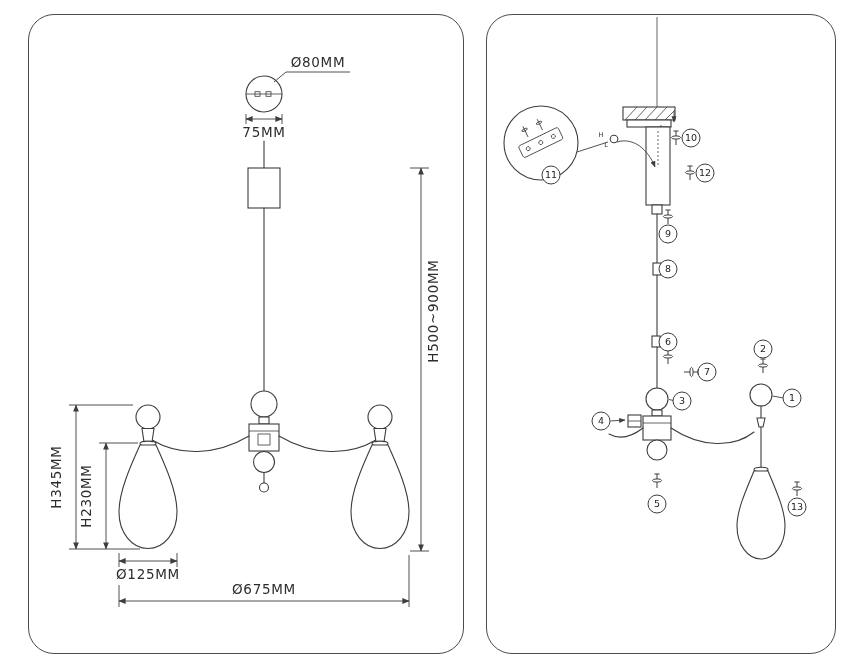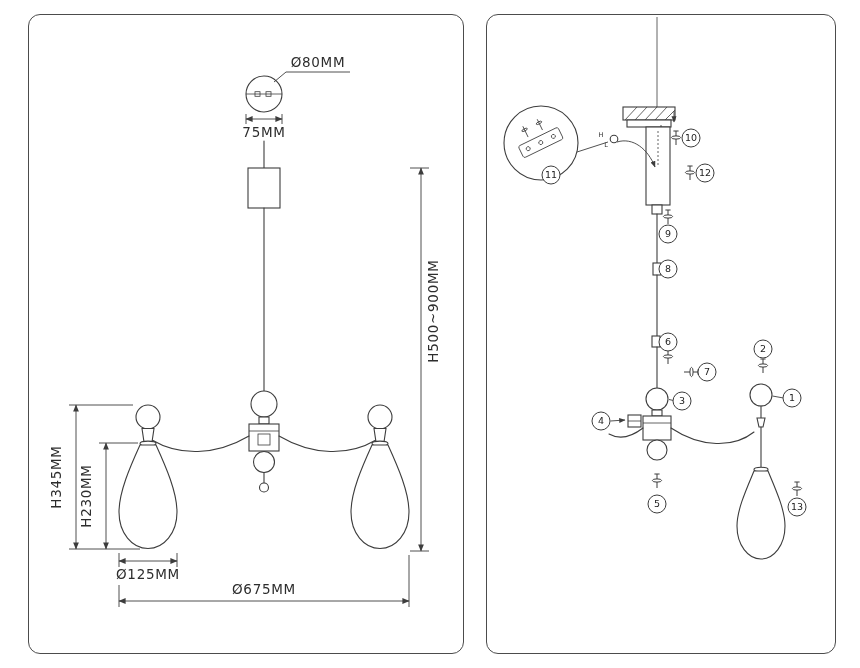--- a/index.html
+++ b/index.html
@@ -2,21 +2,21 @@
 <html><head>
 <meta charset="utf-8">
 <style>
   html,body { margin:0; padding:0; background:#ffffff; }
   .stage {
     position:relative; width:860px; height:668px; background:#ffffff;
     font-family:"DejaVu Sans", sans-serif; overflow:hidden;
   }
   .panel {
     position:absolute; top:14px; height:638px;
-    border:1.6px solid #4c4c4c; border-radius:12px; background:#fff;
+    border:1.6px solid #4c4c4c; border-radius:26px; background:#fff;
   }
   .panel-left  { left:28px;  width:434px; }
   .panel-right { left:486px; width:348px; }
   .panel svg { display:block; width:100%; height:100%; }
 
   .ln   { stroke:#3d3d3d; stroke-width:1.1; fill:none; stroke-linecap:round; }
   .lnw  { stroke:#3d3d3d; stroke-width:1.1; fill:#ffffff; }
   .thin { stroke:#3d3d3d; stroke-width:0.8; fill:none; }
   .dim  { stroke:#3d3d3d; stroke-width:0.9; fill:none; }
   .lbl  { font-family:"DejaVu Sans",sans-serif; font-size:13.5px; fill:#2d2d2d;

